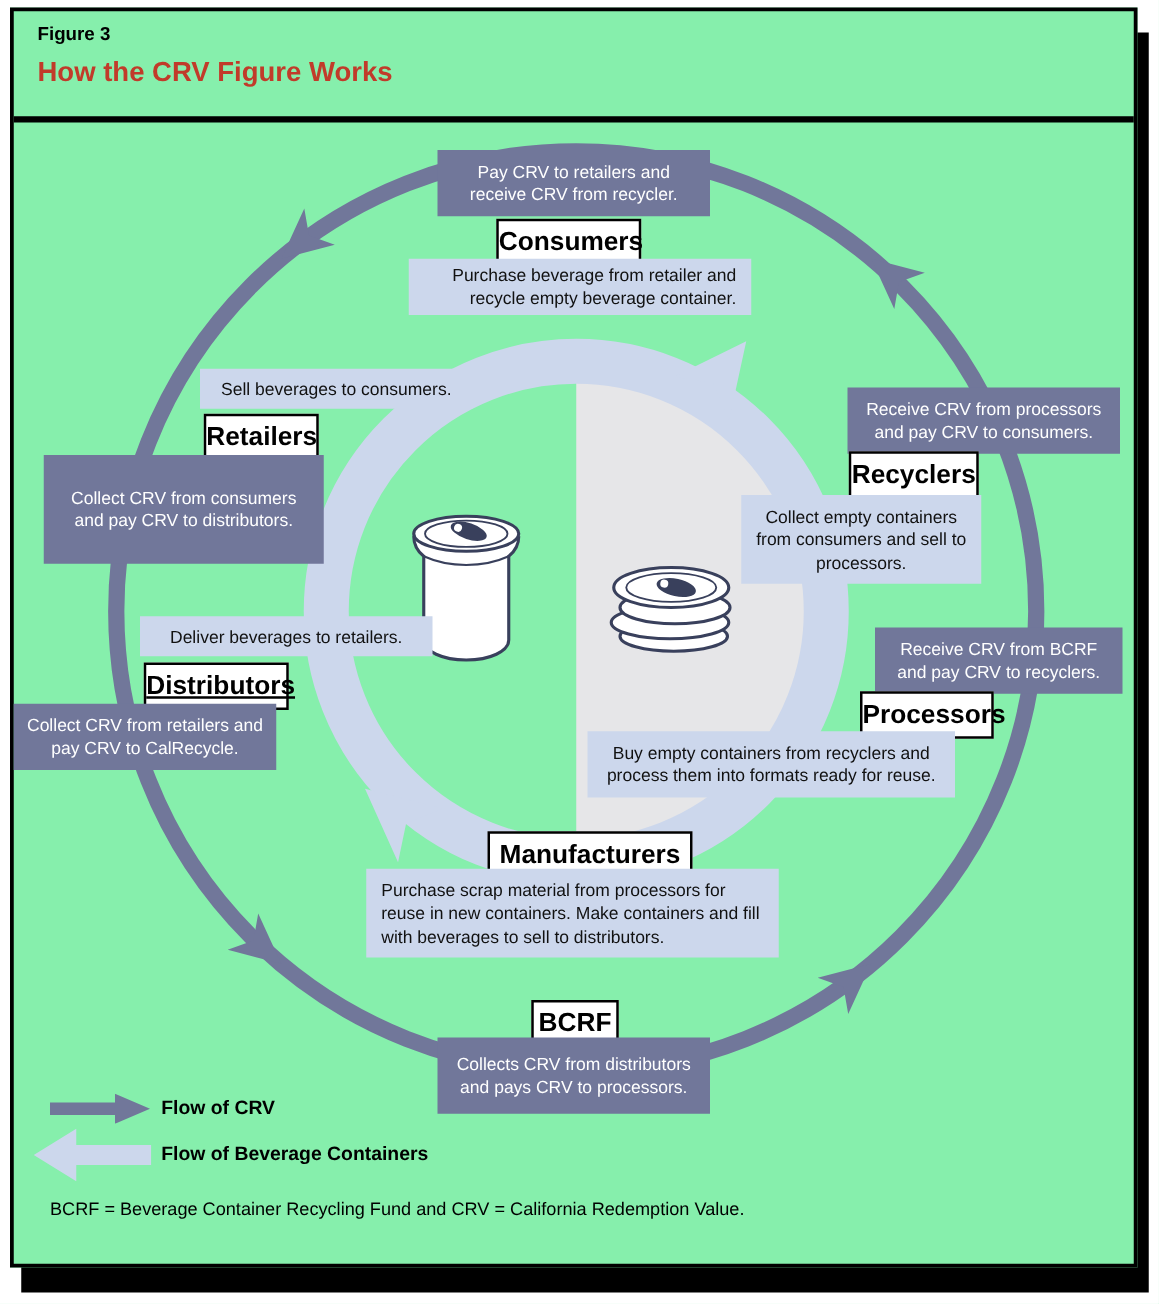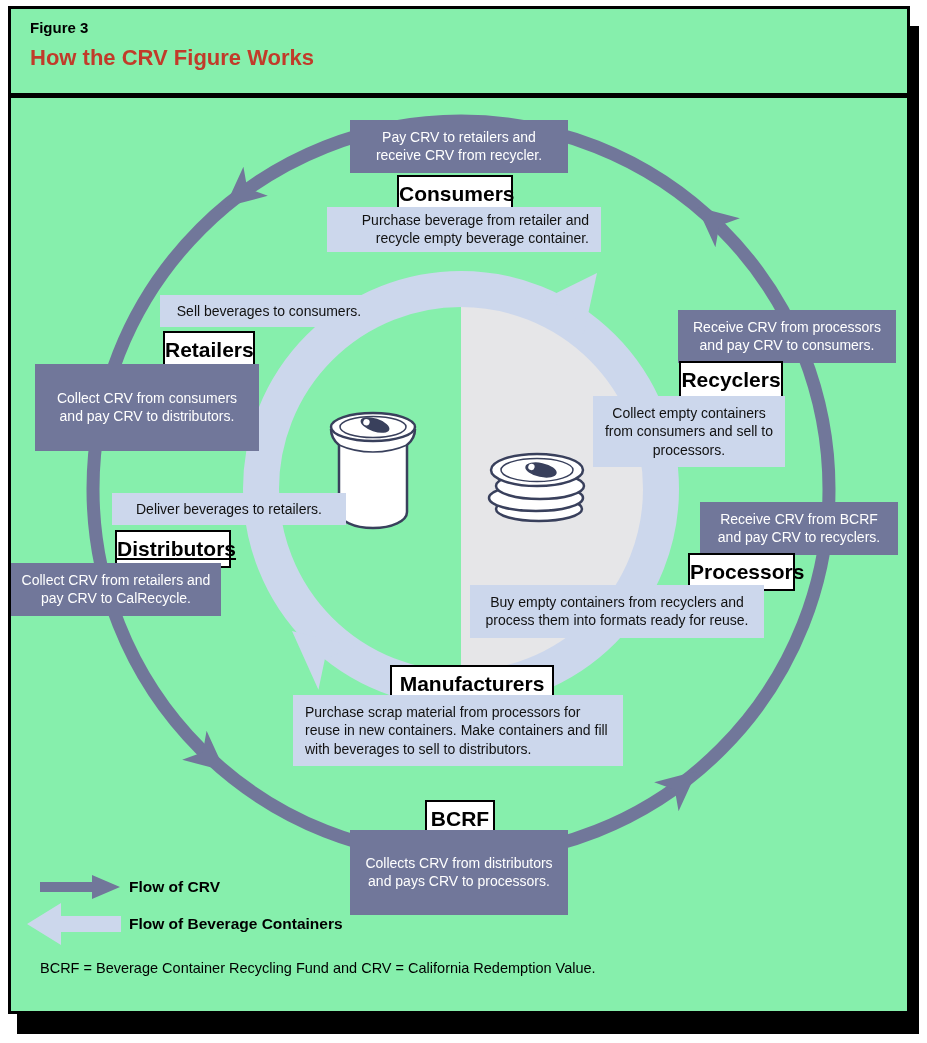--- a/index.html
+++ b/index.html
@@ -86,21 +86,21 @@
     <div class="box dark" style="left:0px;top:554px;width:210px;padding:8px 10px;">Collect CRV from retailers and pay CRV to CalRecycle.</div>
 
     <div class="box dark" style="left:689px;top:493px;width:198px;padding:8px 12px;">Receive CRV from BCRF and pay CRV to recyclers.</div>
     <div class="box nlabel" style="left:677px;top:544px;width:107px;">Processors</div>
     <div class="box light" style="left:459px;top:576px;width:294px;padding:8px 10px;">Buy empty containers from recyclers and process them into formats ready for reuse.</div>
 
     <div class="box nlabel" style="left:379px;top:656px;width:164px;">Manufacturers</div>
     <div class="box light" style="left:282px;top:686px;width:330px;text-align:left;padding:8px 12px;">Purchase scrap material from processors for reuse in new containers. Make containers and fill with beverages to sell to distributors.</div>
 
     <div class="box nlabel" style="left:414px;top:791px;width:70px;">BCRF</div>
-    <div class="box dark" style="left:339px;top:821px;width:218px;padding:24px 10px;">Collects CRV from distributors and pays CRV to processors.</div>
+    <div class="box dark" style="left:339px;top:821px;width:218px;padding:12px 10px;">Collects CRV from distributors and pays CRV to processors.</div>
 
     <svg class="legend-arrow" style="left:29px;top:866px;" width="80" height="24" viewBox="0 0 80 24">
       <path d="M0 7 L52 7 L52 0 L80 12 L52 24 L52 17 L0 17 Z" fill="#71779a"></path>
     </svg>
     <div class="legend-label" style="left:118px;top:869px;">Flow of CRV</div>
 
     <svg class="legend-arrow" style="left:16px;top:894px;" width="94" height="42" viewBox="0 0 94 42">
       <path d="M94 13 L34 13 L34 0 L0 21 L34 42 L34 29 L94 29 Z" fill="#ccd7ec"></path>
     </svg>
     <div class="legend-label" style="left:118px;top:906px;">Flow of Beverage Containers</div>

